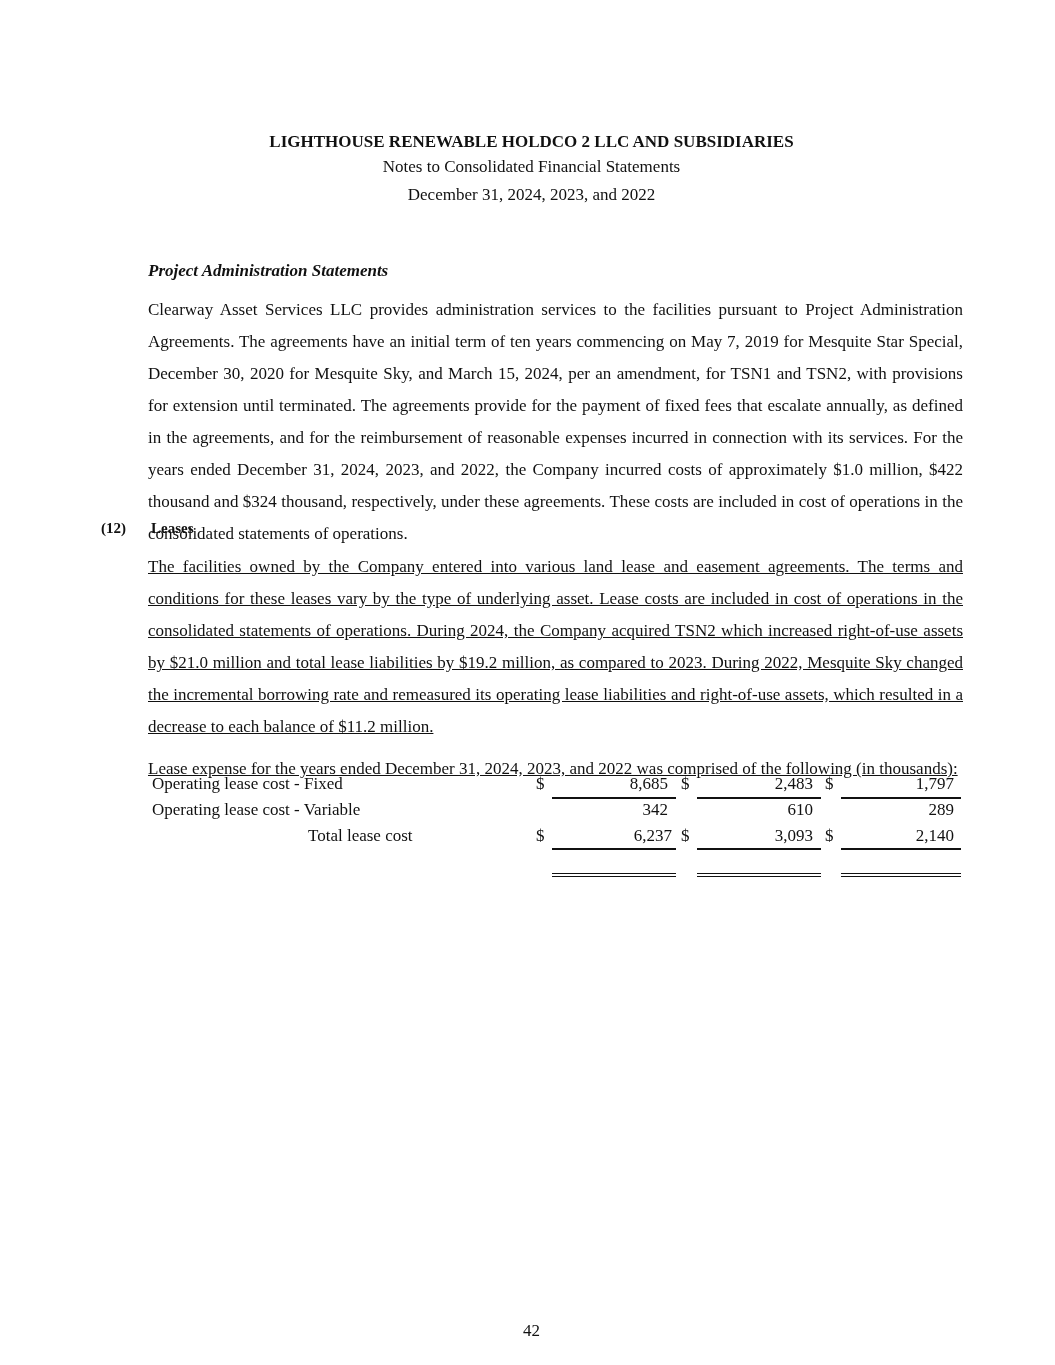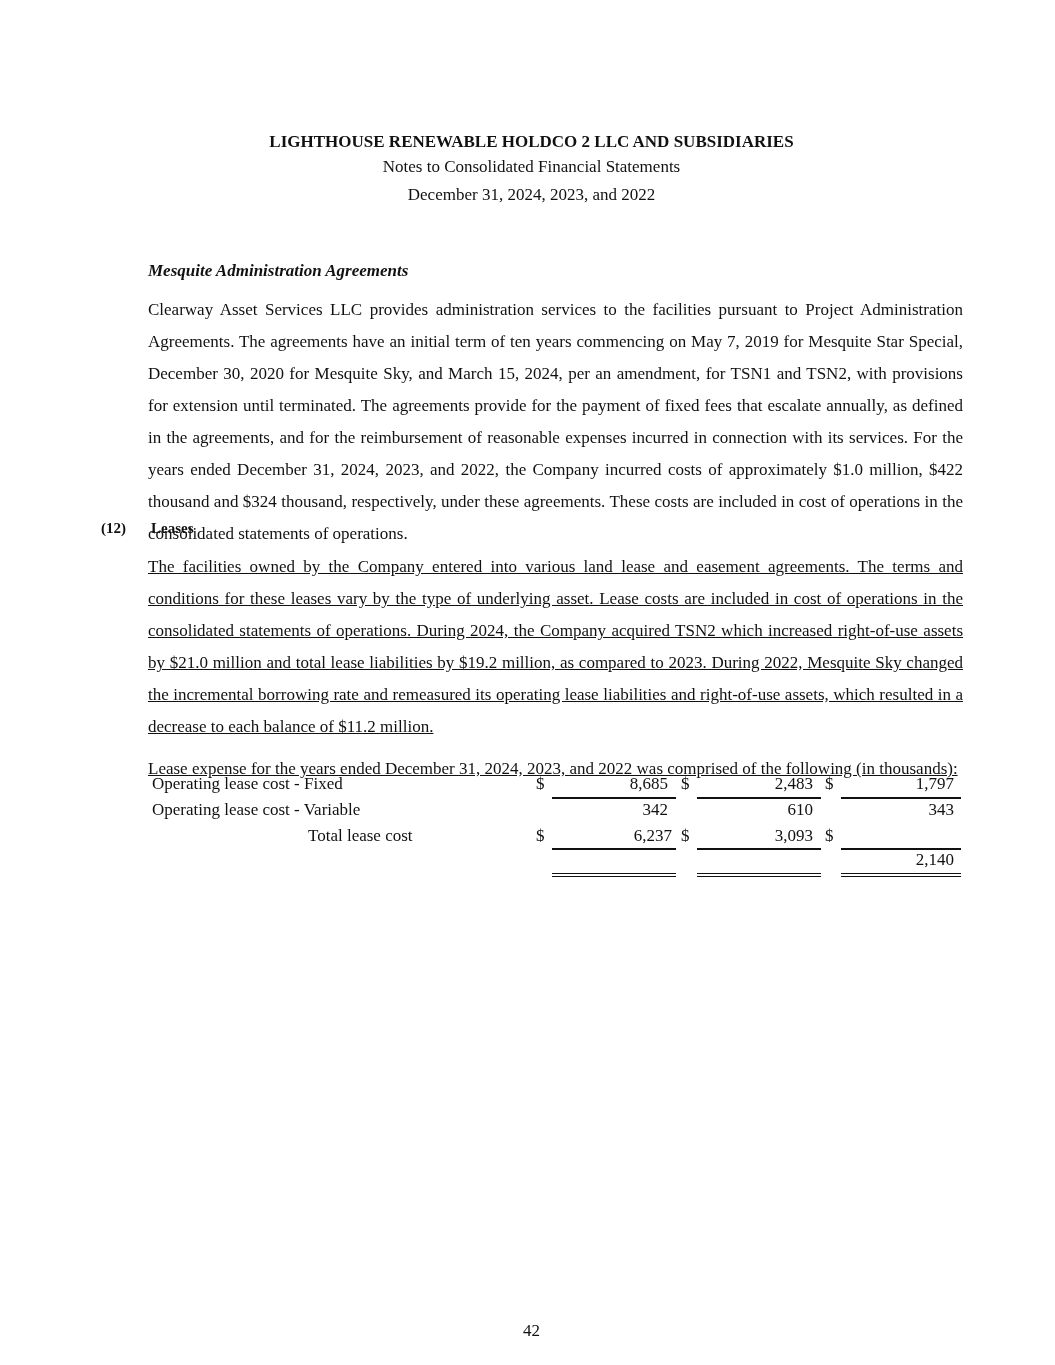--- a/index.html
+++ b/index.html
@@ -123,21 +123,21 @@
 </head>
 <body>
 
 <div class="page-header">
   <p class="company-name">LIGHTHOUSE RENEWABLE HOLDCO 2 LLC AND SUBSIDIARIES</p>
   <p class="header-line">Notes to Consolidated Financial Statements</p>
   <p class="header-line">December 31, 2024, 2023, and 2022</p>
 </div>
 
 <div class="section" style="top:260px;">
-  <p class="subheading">Mesquite Administration Agreements</p>
+  <p class="subheading">Project Administration Statements</p>
   <p class="para" style="margin-top:12px;">Clearway Asset Services LLC provides administration services to the facilities pursuant to Project Administration Agreements. The agreements have an initial term of ten years commencing on May 7, 2019 for Mesquite Star Special, December 30, 2020 for Mesquite Sky, and March 15, 2024, per an amendment, for TSN1 and TSN2, with provisions for extension until terminated. The agreements provide for the payment of fixed fees that escalate annually, as defined in the agreements, and for the reimbursement of reasonable expenses incurred in connection with its services. For the years ended December 31, 2024, 2023, and 2022, the Company incurred costs of approximately $1.0 million, $422 thousand and $324 thousand, respectively, under these agreements. These costs are included in cost of operations in the consolidated statements of operations.</p>
 </div>
 
 <div class="note-heading">
   <span class="note-number">(12)</span><span>Leases</span>
 </div>
 
 <div class="section" style="top:551px;text-decoration:underline;">
   <p class="para">The facilities owned by the Company entered into various land lease and easement agreements. The terms and conditions for these leases vary by the type of underlying asset. Lease costs are included in cost of operations in the consolidated statements of operations. During 2024, the Company acquired TSN2 which increased right-of-use assets by $21.0 million and total lease liabilities by $19.2 million, as compared to 2023. During 2022, Mesquite Sky changed the incremental borrowing rate and remeasured its operating lease liabilities and right-of-use assets, which resulted in a decrease to each balance of $11.2 million.</p>
   <p class="para" style="margin-top:10px;">Lease expense for the years ended December 31, 2024, 2023, and 2022 was comprised of the following (in thousands):</p>
@@ -156,33 +156,33 @@
     <span class="t-dollar" style="left:533px;">$</span>
     <span class="t-val" style="left:549px; width:116px;">2,483</span>
     <span class="t-dollar" style="left:677px;">$</span>
     <span class="t-val" style="left:693px; width:113px;">1,797</span>
   </div>
 
   <div class="t-row">
     <span class="t-label">Operating lease cost - Variable</span>
     <span class="t-val" style="left:404px; width:116px;">342</span>
     <span class="t-val" style="left:549px; width:116px;">610</span>
-    <span class="t-val" style="left:693px; width:113px;">343</span>
+    <span class="t-val" style="left:693px; width:113px;">289</span>
   </div>
   <div class="rule" style="left:404px; width:124px; top:76px;"></div>
   <div class="rule" style="left:549px; width:124px; top:76px;"></div>
   <div class="rule" style="left:693px; width:120px; top:76px;"></div>
 
   <div class="t-row">
     <span class="t-label total">Total lease cost</span>
     <span class="t-dollar" style="left:388px;">$</span>
     <span class="t-val" style="left:408px; width:116px;">6,237</span>
     <span class="t-dollar" style="left:533px;">$</span>
     <span class="t-val" style="left:549px; width:116px;">3,093</span>
     <span class="t-dollar" style="left:677px;">$</span>
-    <span class="t-val" style="left:693px; width:113px;margin-top:24px;">2,140</span>
+    <span class="t-val" style="left:693px; width:113px;">2,140</span>
   </div>
   <div class="dbl-rule" style="left:404px; width:124px; top:101px;"></div>
   <div class="dbl-rule" style="left:549px; width:124px; top:101px;"></div>
   <div class="dbl-rule" style="left:693px; width:120px; top:101px;"></div>
 </div>
 
 <div class="page-number">42</div>
 
 </body></html>

